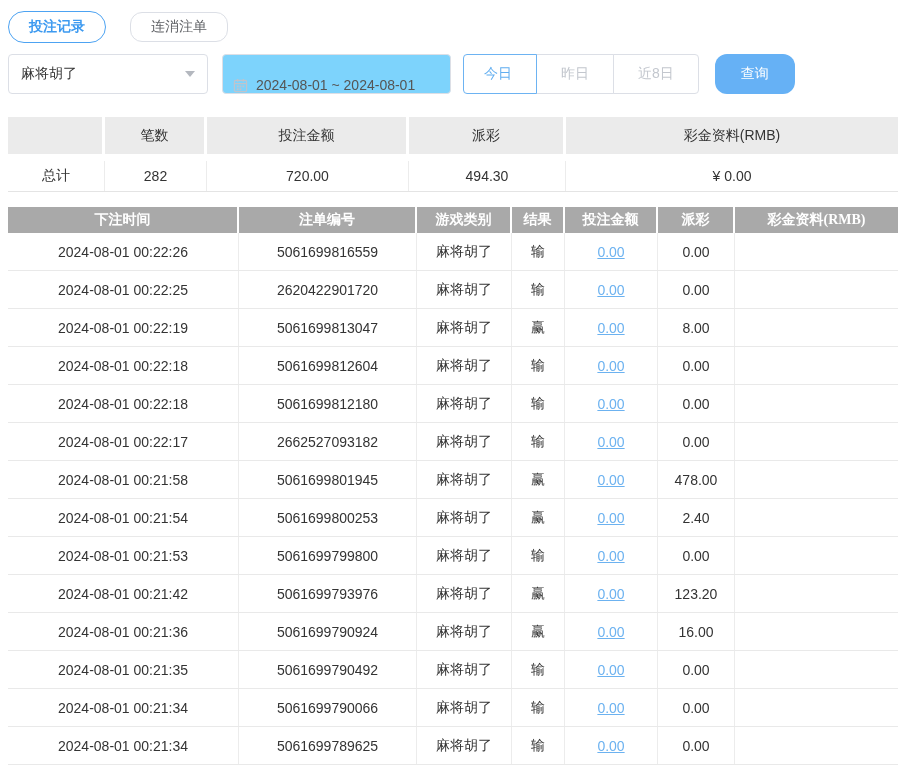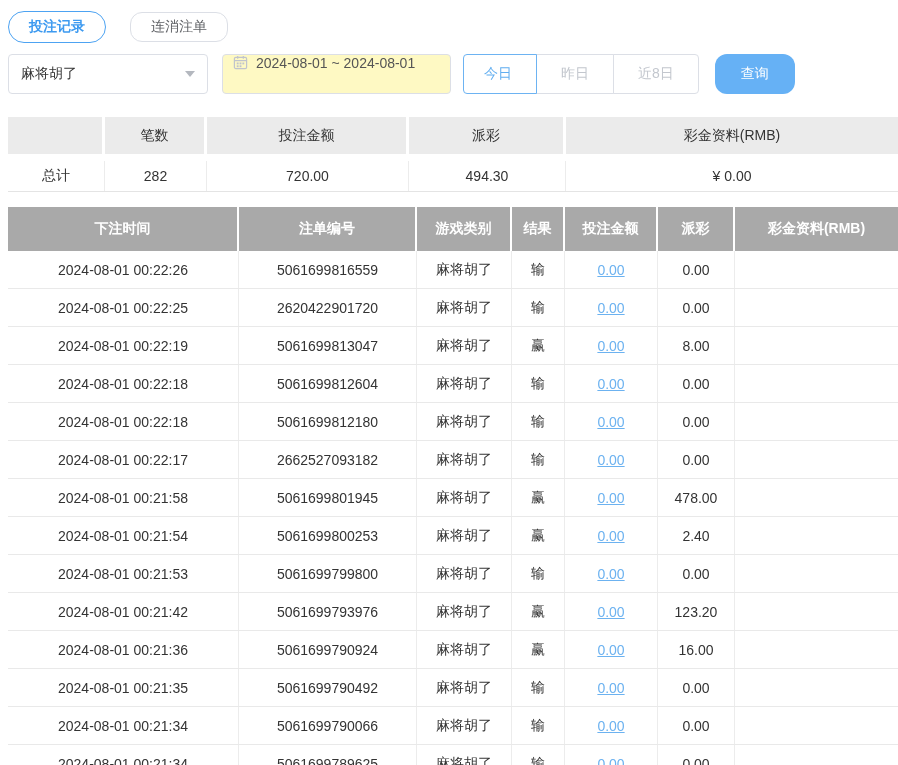--- a/index.html
+++ b/index.html
@@ -35,22 +35,22 @@
     display: flex; align-items: center; justify-content: space-between;
     padding: 0 12px; font-size: 14px; color: #333; cursor: pointer; background: #fff;
   }
   .chevron {
     width: 0; height: 0; border-left: 5px solid transparent;
     border-right: 5px solid transparent; border-top: 6px solid #b4b8bf;
   }
   .date-box {
     margin-left: 14px; width: 229px; height: 40px;
     border: 1px solid #dcdfe6; border-radius: 4px;
-    display: flex; align-items: flex-start; padding: 0 10px;
-    font-size: 14px; color: #555; background: #fef9c3; cursor: pointer;
+    display: flex; align-items: flex-end; padding: 0 10px;
+    font-size: 14px; color: #555; background: #7dd3fc; cursor: pointer;
   }
   .cal-icon { margin-right: 8px; flex: 0 0 auto; display: inline-flex; }
   .btn-group { display: flex; margin-left: 12px; }
   .btn-group .gbtn {
     height: 40px; padding: 0 24px; font-size: 14px;
     background: #fff; border: 1px solid #dcdfe6; color: #c3c7ce;
     display: inline-flex; align-items: center; cursor: pointer;
     margin-left: -1px;
   }
   .btn-group .gbtn:first-child { border-radius: 4px 0 0 4px; margin-left: 0; padding-left: 20px; }
@@ -75,21 +75,21 @@
   .summary .srow .scell {
     background: #fff; display: flex; align-items: center; justify-content: center;
     font-size: 14px; color: #333; border-right: 1px solid #ececec; margin-top: 7px;
   }
   .summary .srow .scell:last-child { border-right: none; }
   .s0 { width: 97px; } .s1 { width: 102px; } .s2 { width: 202px; }
   .s3 { width: 157px; } .s4 { flex: 1; }
 
   
   .bet-table { margin-top: 15px; width: 890px; }
-  .thead { display: flex; height: 44px; }
+  .thead { display: flex; height: 26px; font-family: Liberation Serif, serif; }
   .thead .tcell {
     background: #a9a9a9; color: #fff; font-weight: bold; font-size: 14px;
     display: flex; align-items: center; justify-content: center;
     border-right: 2px solid #fff;
   }
   .thead .tcell:last-child { border-right: none; }
   .trow { display: flex; height: 38px; border-bottom: 1px solid #e9e9e9; background: #fff; }
   .trow .tcell {
     display: flex; align-items: center; justify-content: center;
     font-size: 14px; color: #333; border-right: 1px solid #ececec;

